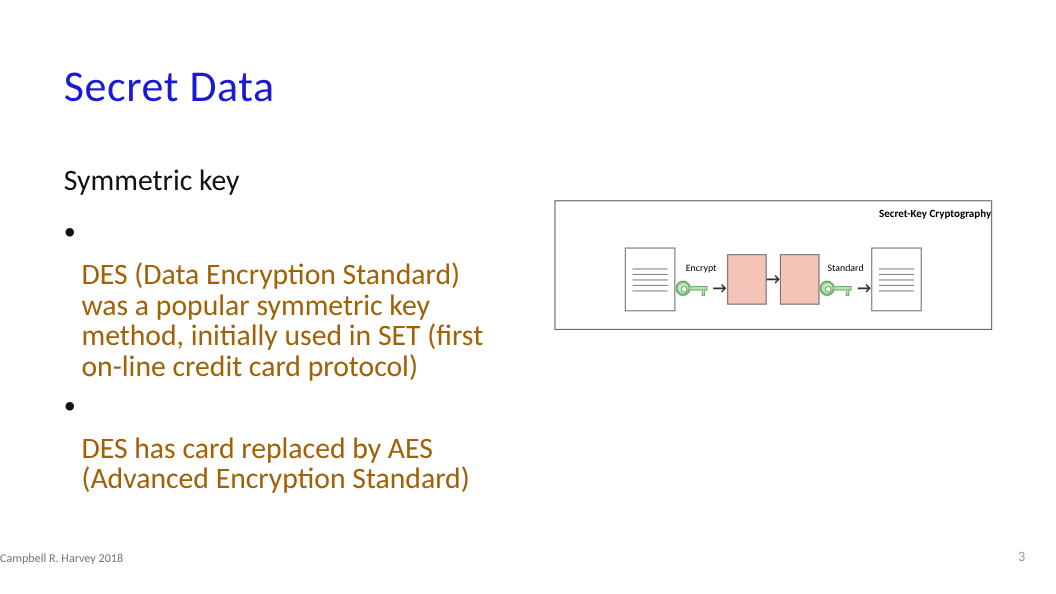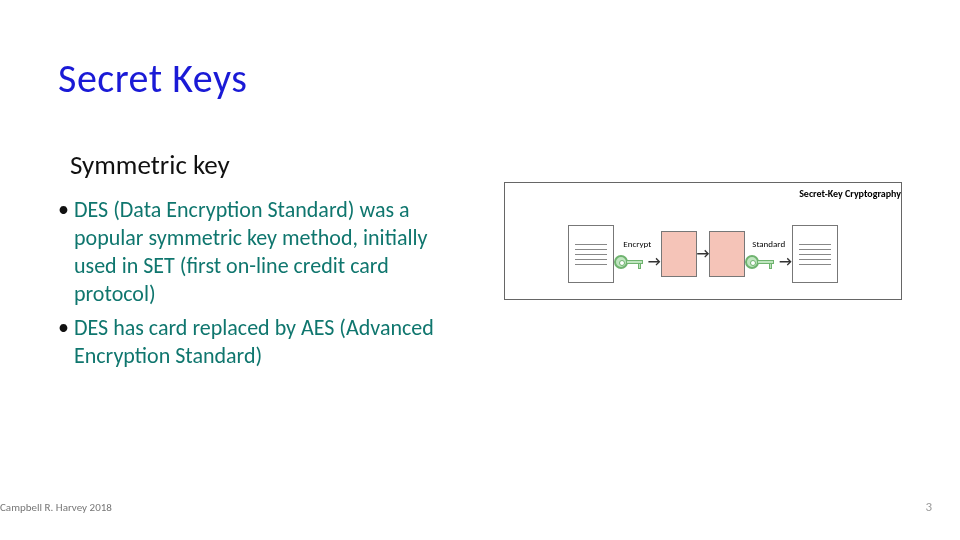--- a/index.html
+++ b/index.html
@@ -1,25 +1,25 @@
 <!DOCTYPE html>
 <html><head>
 <meta charset="utf-8">
 <style>
   * { margin: 0; padding: 0; box-sizing: border-box; }
   html, body { width: 960px; height: 540px; background: #fff; font-family: Calibri, "Segoe UI", Arial, sans-serif; color: #111; overflow: hidden; }
   .slide { position: relative; width: 960px; height: 540px; }
 
   .title { position: absolute; left: 58px; top: 54px; font-size: 40px; font-weight: 400; color: #1a1ad6; letter-spacing: 0.5px; }
-  .subtitle { position: absolute; left: 58px; top: 148px; font-size: 27px; font-weight: 400; color: #111; margin-left: 12px; }
+  .subtitle { position: absolute; left: 58px; top: 148px; font-size: 27px; font-weight: 400; color: #111; }
 
   .bullets { position: absolute; left: 58px; top: 196px; width: 390px; }
   .bullet { display: flex; margin-bottom: 6px; }
   .dot { width: 16px; flex: 0 0 16px; text-align: left; font-size: 22px; line-height: 28px; color: #111; }
-  .btxt { font-size: 22px; line-height: 28px; color: #0f766e; }
+  .btxt { font-size: 27px; line-height: 28px; color: #a16207; margin-top: 40px; }
 
   .diagram { position: absolute; left: 504px; top: 182px; width: 398px; height: 118px; border: 1px solid #666; background: #fff; }
   .dia-title { position: absolute; top: 4px; left: 0; width: 100%; text-align: right; font-size: 10px; font-weight: 700; color: #000; }
   .dia-content { position: absolute; top: 28px; left: 0; width: 100%; height: 86px; display: flex; align-items: center; justify-content: center; gap: 0; }
 
   .doc { width: 46px; height: 58px; background: #fff; border: 1px solid #777; position: relative; display: flex; flex-direction: column; justify-content: center; gap: 4px; padding: 8px 6px; }
   .doc .line { height: 1px; background: #888; width: 100%; }
 
   .col { display: flex; flex-direction: column; align-items: center; gap: 4px; }
   .stage-label { font-size: 9px; color: #000; }
@@ -36,21 +36,21 @@
   .arrow { font-size: 14px; color: #333; font-weight: bold; line-height: 1; }
 
   .footer-center { position: absolute; bottom: 26px; left: 0; width: 100%; text-align: left; font-size: 11px; color: #777; }
   .page-num { position: absolute; bottom: 26px; right: 28px; font-size: 13px; color: #999; }
 </style>
 </head>
 <body>
 
 <div class="slide">
 
-  <div class="title">Secret Keys</div>
+  <div class="title">Secret Data</div>
   <div class="subtitle">Symmetric key</div>
 
   <div class="bullets">
     <div class="bullet">
       <div class="dot">•</div>
       <div class="btxt">DES (Data Encryption Standard) was a popular symmetric key method, initially used in SET (first on-line credit card protocol)</div>
     </div>
     <div class="bullet">
       <div class="dot">•</div>
       <div class="btxt">DES has card replaced by AES (Advanced Encryption Standard)</div>

